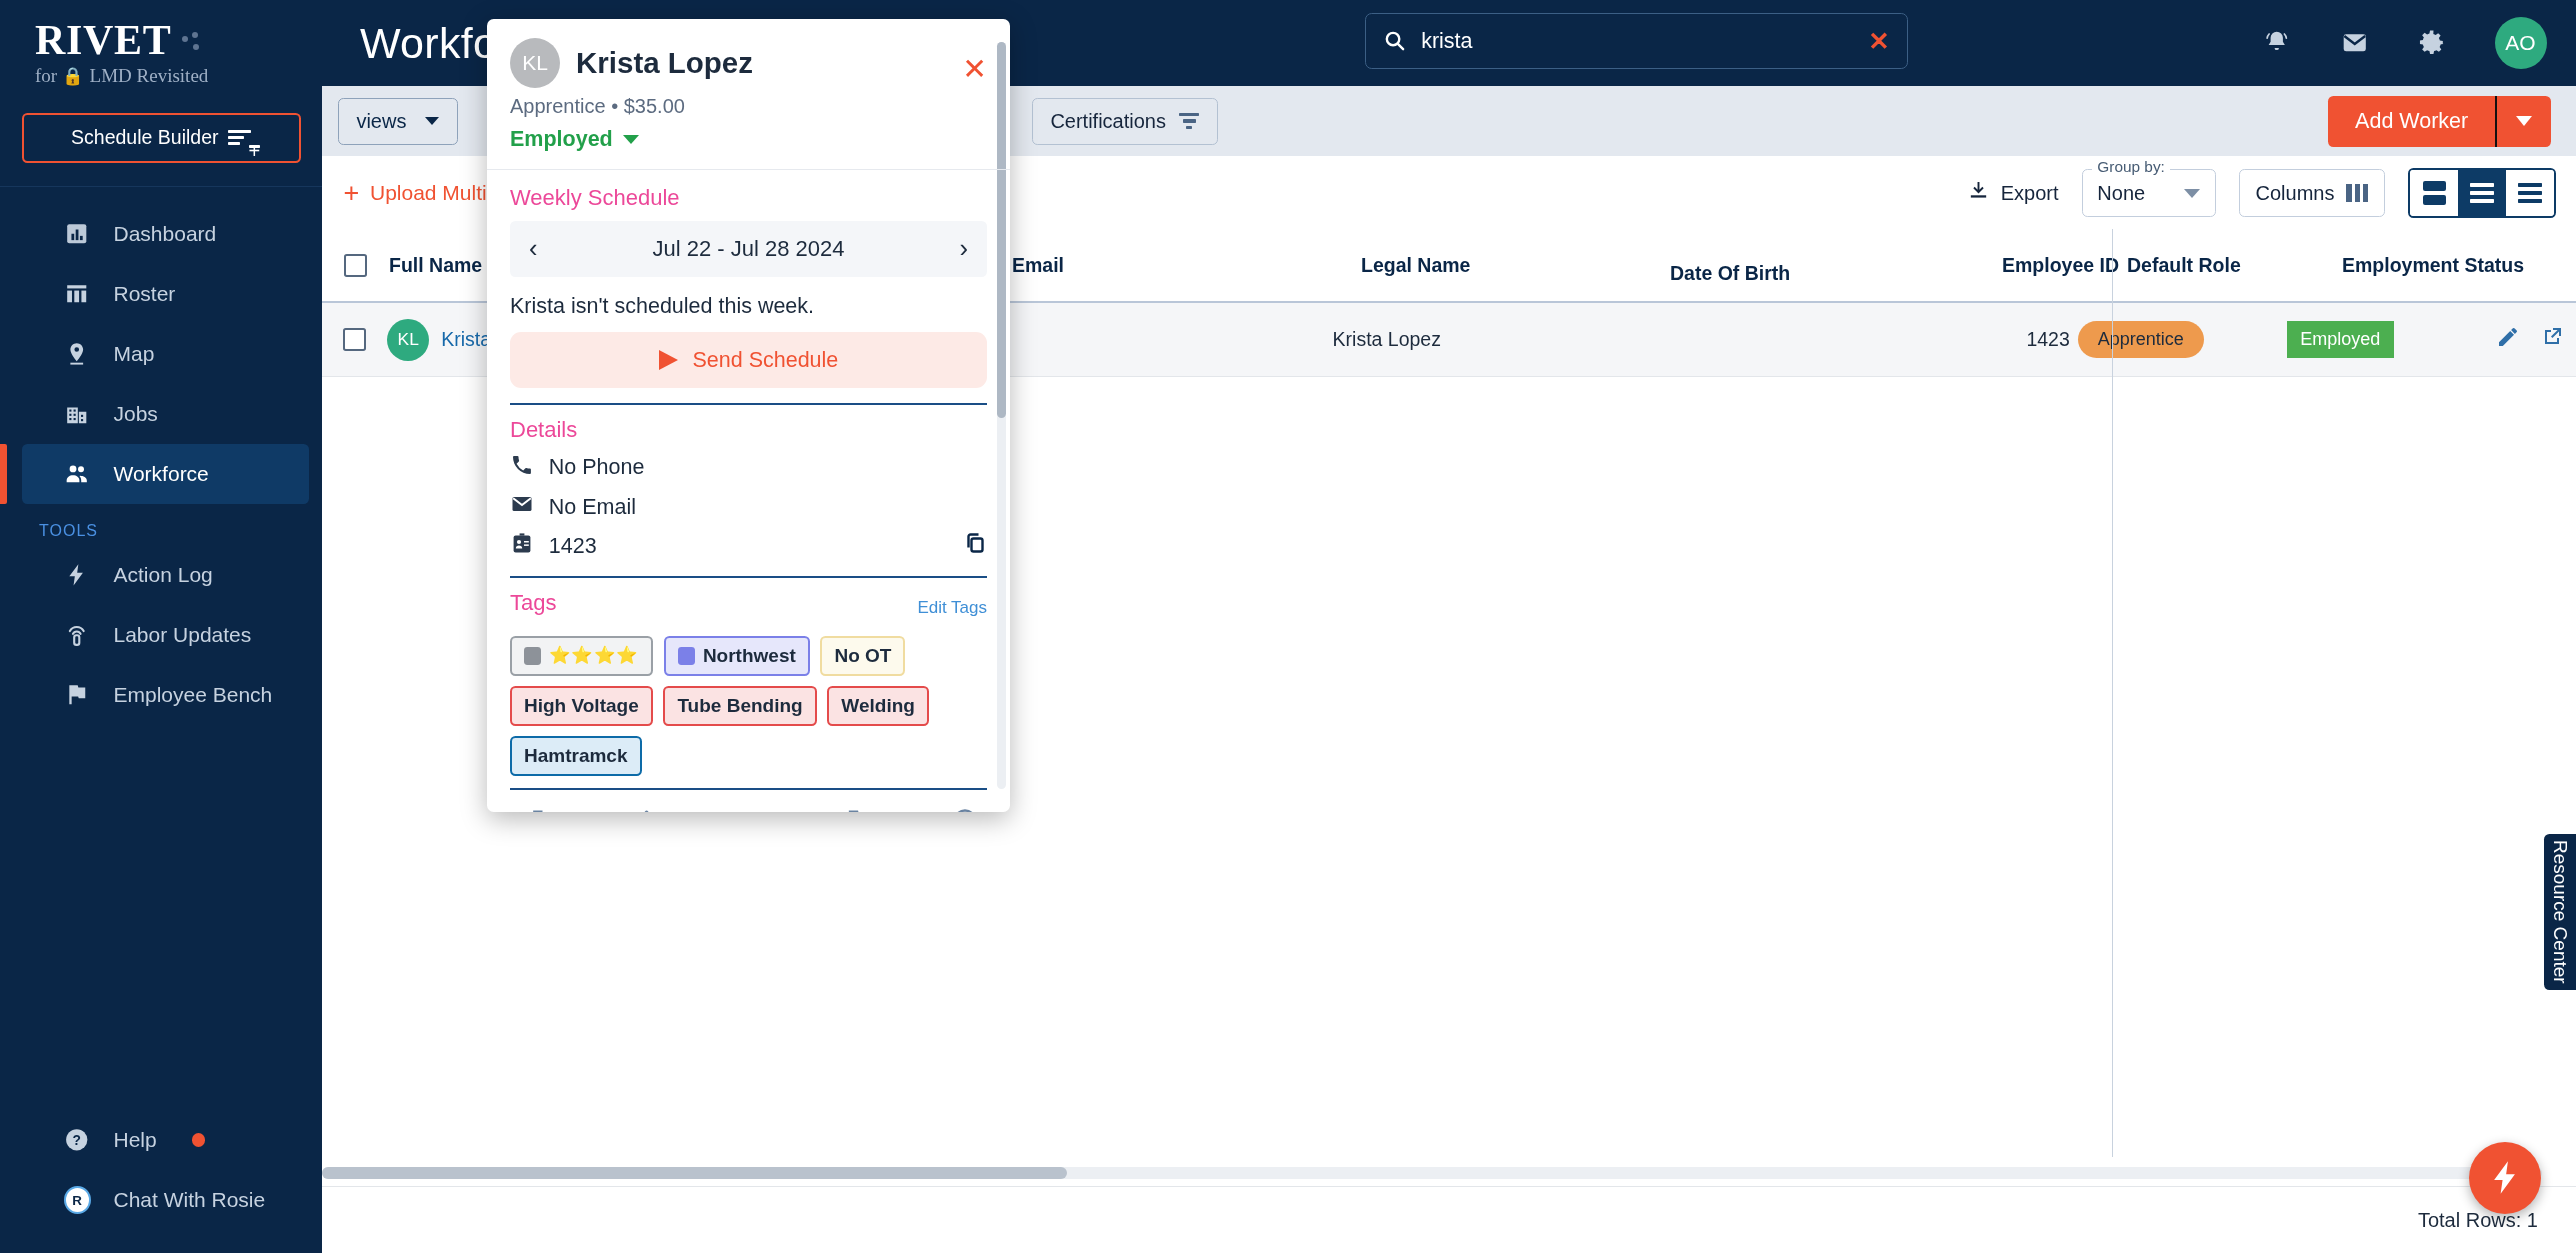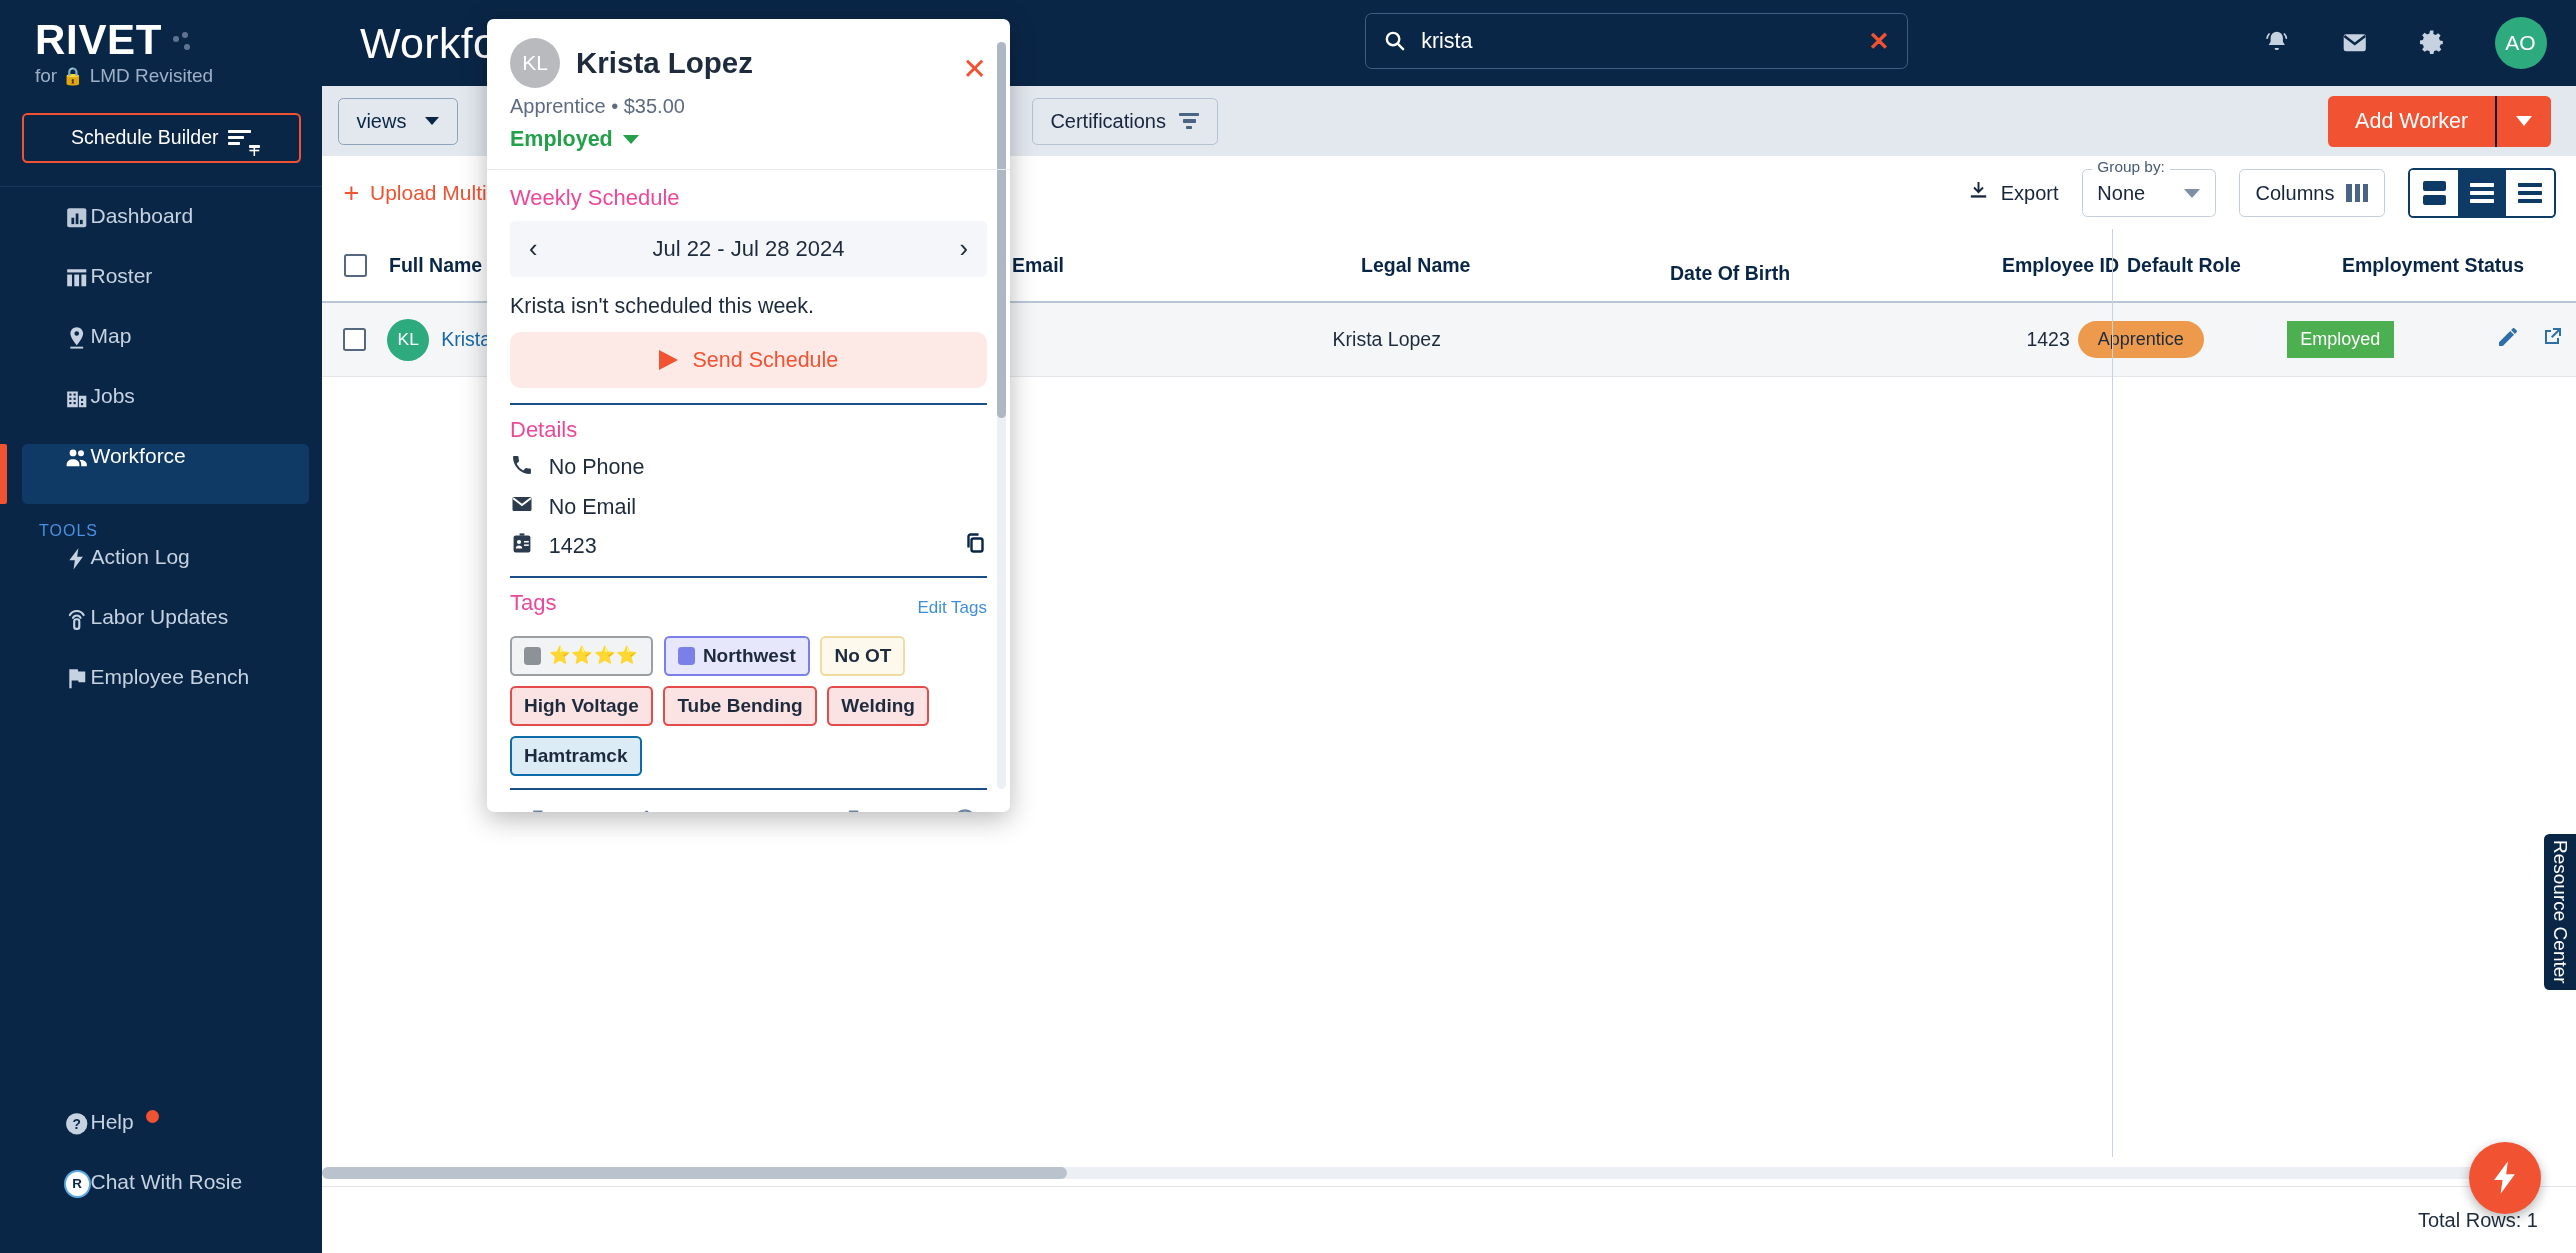--- a/index.html
+++ b/index.html
@@ -11,21 +11,21 @@
   }
   #app { position: relative; width: 2576px; height: 1253px; }
 
   
   .sidebar {
     position: absolute; left: 0; top: 0;
     width: 322px; height: 1253px;
     background: #0a2647;
     display: flex; flex-direction: column;
   }
-  .brand { padding: 19px 0 0 35px; }
+  .brand { padding: 19px 0 0 35px; font-family: Liberation Serif, serif; }
   .brand-row { display: flex; align-items: flex-start; }
   .brand-name {
     color: #ffffff; font-size: 42px; font-weight: 700;
     letter-spacing: 0.7px; line-height: 42px;
   }
   .brand-dots { margin-left: 10.7px; margin-top: 13.4px; position: relative; width: 23px; height: 23px; }
   .brand-dots i { position:absolute; width:6px; height:6px; border-radius:50%; background:#5f7491; display:block;}
   .brand-dots i:nth-child(1){ left:0; top:4px;}
   .brand-dots i:nth-child(2){ left:9.4px; top:0px;}
   .brand-dots i:nth-child(3){ left:10.7px; top:11.4px;}
@@ -44,21 +44,21 @@
   .sched-icon span { display:block; height:3.4px; background:#fff; border-radius:0.7px;}
   .sched-icon span:nth-child(1){ width:23px;}
   .sched-icon span:nth-child(2){ width:16px;}
   .sched-icon span:nth-child(3){ width:12px;}
   .sched-plus { position:absolute; right:-9.4px; bottom:-2.7px; color:#fff; font-size:20px; line-height:12px;}
   .side-div { height:1.3px; background:#16365c; margin-top: 23px; }
 
   .nav { margin-top: 17.4px; }
   .nav-item {
     position: relative;
-    display: flex; align-items: flex-start; 
+    display: flex; align-items: center; gap: 23px;
     height: 60px; padding-left: 42px; margin: 0 13.4px 0 21.5px;
     color: #c6d2e0; font-size: 21px; cursor: pointer;
     border-radius: 5.4px;
   }
   .nav-item.active { background: #0f3a66; color: #ffffff; }
   .nav-item.active::before {
     content:""; position:absolute; left:-21.5px; top:0;
     width:6.7px; height:100%; background:#f05232; border-radius: 0 2px 2px 0;
   }
   .nav-ico { width: 27px; height: 27px; display:flex; align-items:center; justify-content:center; flex:0 0 27px;}

